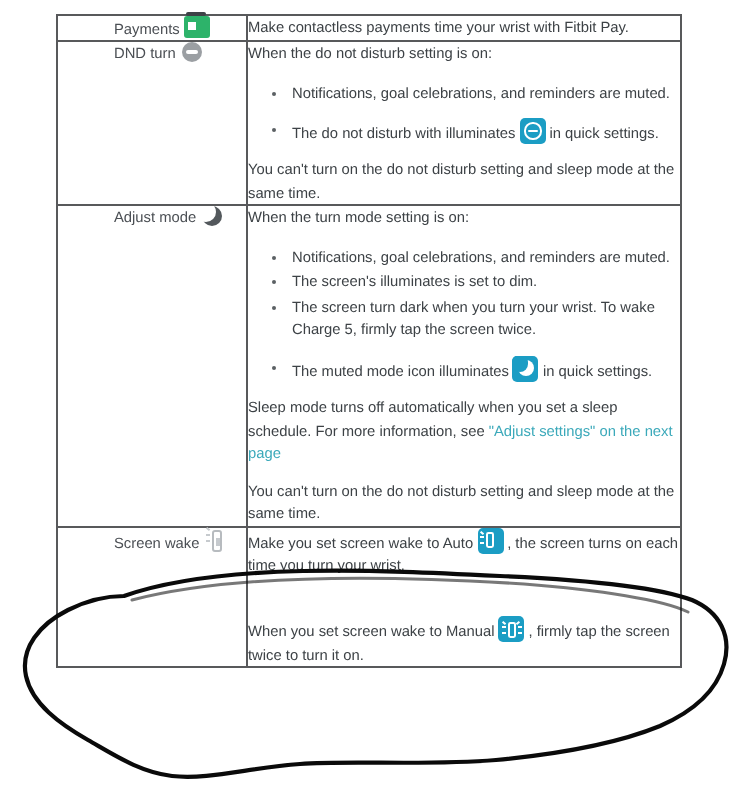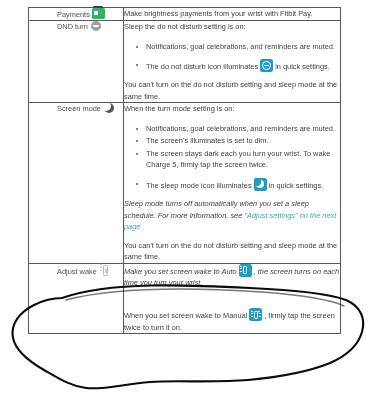--- a/index.html
+++ b/index.html
@@ -43,21 +43,21 @@
   .label-cell .label-text { vertical-align: middle; padding-left: 28px; }
 
   .desc-cell {
     padding: 6px 10px 7px 8px;
     font-size: 7.4px;
     color: #3d4246;
     line-height: 1.55;
   }
   .desc-cell p { margin: 0 0 8px 0; }
   .desc-cell p:last-child { margin-bottom: 0; }
-  .desc-cell p.tight { margin-bottom: 7px; font-style: italic; }
+  .desc-cell p.tight { margin-bottom: 7px; }
   .desc-cell ul {
     margin: 7px 0 7px 0;
     padding-left: 22px;
     list-style: none;
   }
   .desc-cell li {
     position: relative;
     margin: 0 0 7px 0;
     line-height: 1.55;
   }
@@ -253,70 +253,70 @@
         <col class="col-label">
         <col class="col-desc">
       </colgroup>
     <tbody>
 
       <tr>
         <td class="label-cell">
           <span class="label-text">Payments</span><span class="ico ico-wallet"></span>
         </td>
         <td class="desc-cell">
-          <p>Make brightness payments from your wrist with Fitbit Pay.</p>
+          <p>Make contactless payments time your wrist with Fitbit Pay.</p>
         </td>
       </tr>
 
       <tr>
         <td class="label-cell">
           <span class="label-text">DND turn</span><span class="ico ico-dnd-gray"></span>
         </td>
         <td class="desc-cell">
-          <p>Sleep the do not disturb setting is on:</p>
+          <p>When the do not disturb setting is on:</p>
           <ul>
             <li>
               <span>Notifications, goal celebrations, and reminders are muted.</span>
             </li>
             <li>
-              <span>The do not disturb icon illuminates</span><span class="ico ico-badge dnd"><span class="bar"></span></span><span>in quick settings.</span>
+              <span>The do not disturb with illuminates</span><span class="ico ico-badge dnd"><span class="bar"></span></span><span>in quick settings.</span>
             </li>
           </ul>
           <p>You can't turn on the do not disturb setting and sleep mode at the same time.</p>
         </td>
       </tr>
 
       <tr>
         <td class="label-cell">
-          <span class="label-text">Screen mode</span><span class="ico ico-moon-gray"></span>
+          <span class="label-text">Adjust mode</span><span class="ico ico-moon-gray"></span>
         </td>
         <td class="desc-cell">
           <p>When the turn mode setting is on:</p>
           <ul>
             <li class="close">
               <span>Notifications, goal celebrations, and reminders are muted.</span>
             </li>
             <li class="close">
               <span>The screen's illuminates is set to dim.</span>
             </li>
             <li>
-              <span>The screen stays dark each you turn your wrist. To wake Charge 5, firmly tap the screen twice.</span>
+              <span>The screen turn dark when you turn your wrist. To wake Charge 5, firmly tap the screen twice.</span>
             </li>
             <li>
-              <span>The sleep mode icon illuminates</span><span class="ico ico-badge moon"><span class="m1"></span><span class="m2"></span></span><span>in quick settings.</span>
+              <span>The muted mode icon illuminates</span><span class="ico ico-badge moon"><span class="m1"></span><span class="m2"></span></span><span>in quick settings.</span>
             </li>
           </ul>
           <p class="tight"><span>Sleep mode turns off automatically when you set a sleep schedule. For more information, see </span><span class="link">"Adjust settings" on the next page</span></p>
           <p>You can't turn on the do not disturb setting and sleep mode at the same time.</p>
         </td>
       </tr>
 
       <tr>
         <td class="label-cell">
-          <span class="label-text">Adjust wake</span><span class="ico ico-wake-gray"><span class="body"></span><span class="ray r1"></span><span class="ray r2"></span><span class="ray r3"></span></span>
+          <span class="label-text">Screen wake</span><span class="ico ico-wake-gray"><span class="body"></span><span class="ray r1"></span><span class="ray r2"></span><span class="ray r3"></span></span>
         </td>
         <td class="desc-cell">
           <p class="tight"><span>Make you set screen wake to Auto</span><span class="ico ico-badge wake"><span class="ph"></span><span class="rr rr1"></span><span class="rr rr2"></span><span class="rr rr3"></span></span><span>, the screen turns on each time you turn your wrist.</span></p>
           <p style="margin-top:20px"><span>When you set screen wake to Manual</span><span class="ico ico-badge wake"><span class="ph"></span><span class="rr rr1"></span><span class="rr rr2"></span><span class="rr rr3"></span><span class="rr rr4"></span><span class="rr rr5"></span><span class="rr rr6"></span></span><span>, firmly tap the screen twice to turn it on.</span></p>
         </td>
       </tr>
 
     </tbody>
   </table>
 

